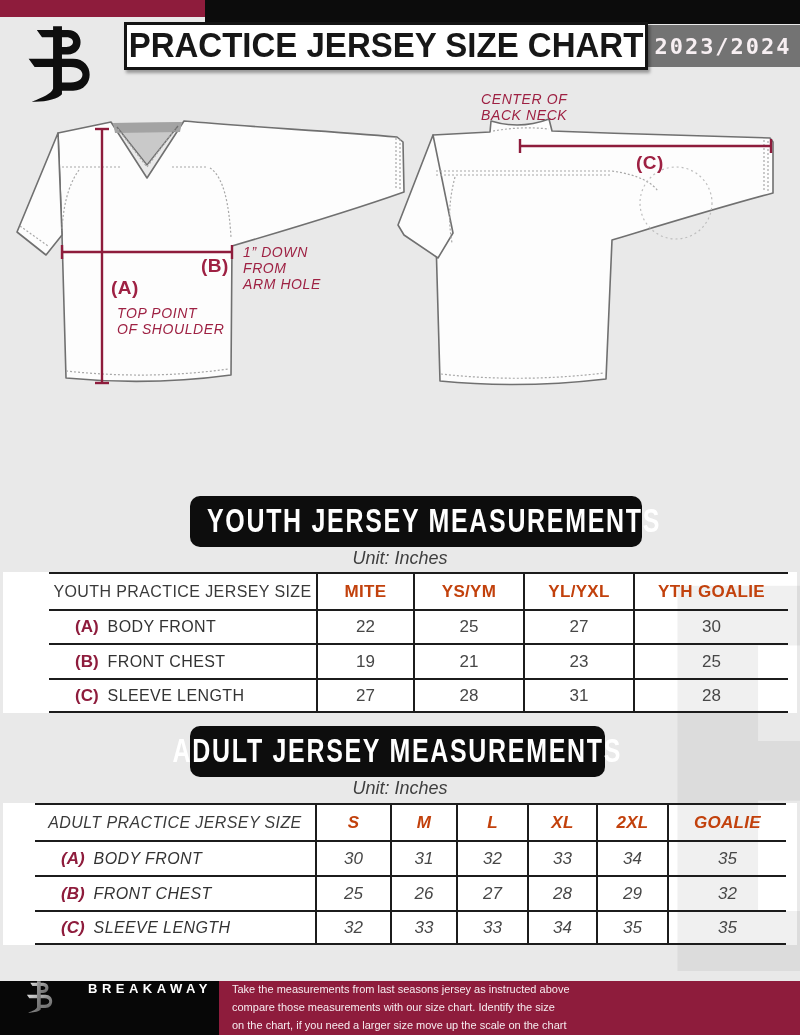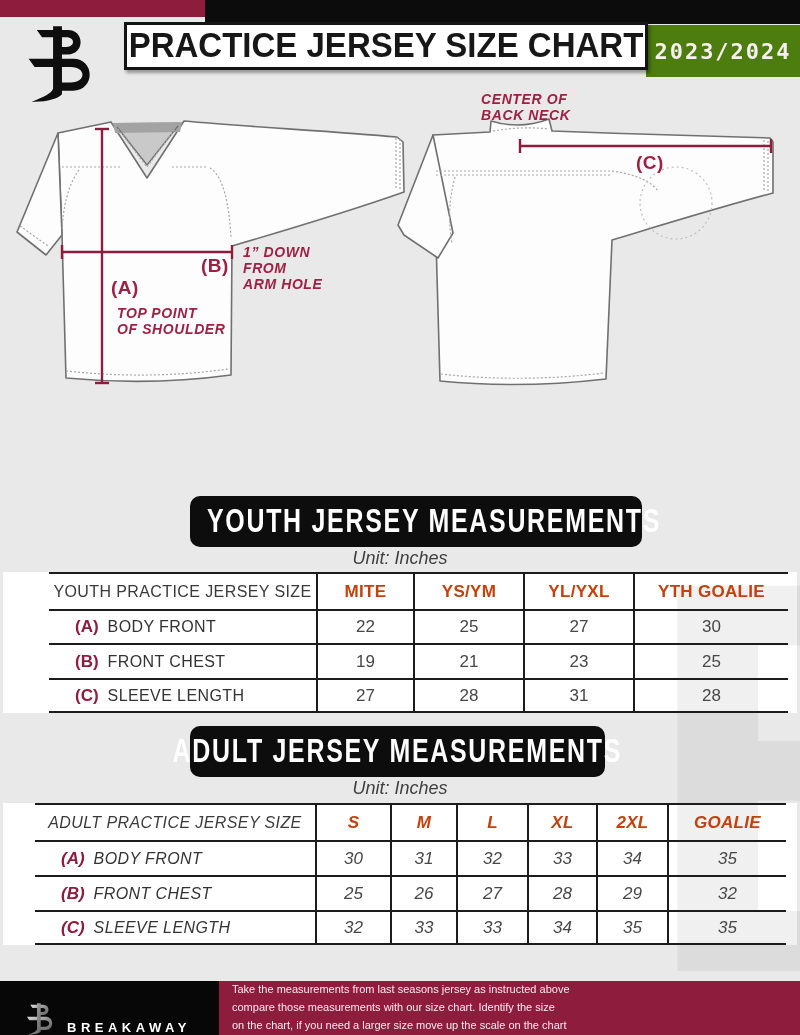--- a/index.html
+++ b/index.html
@@ -15,29 +15,29 @@
   .strip-maroon{left:0;top:0;width:205px;height:17px;background:#8e1c3c;}
   .strip-black{left:205px;top:0;width:595px;height:24px;background:#0c0c0c;}
   .logo-header{left:22px;top:24px;width:74px;height:80px;}
   .title-box{
     left:124px;top:22px;width:518px;height:42px;background:#ffffff;
     border:3px solid #141414;box-shadow:2px 3px 3px rgba(0,0,0,0.35);
     display:flex;align-items:center;justify-content:center;z-index:5;
   }
   .title-box span{font-size:33px;font-weight:bold;color:#171717;letter-spacing:0px;transform:scaleY(1.04);}
   .year-box{
-    left:646px;top:25px;width:154px;height:52px;background:#4d7c0f;
+    left:646px;top:25px;width:154px;height:42px;background:#737373;
     display:flex;align-items:center;justify-content:center;z-index:4;
   }
   .year-box span{font-family:"DejaVu Sans Mono",monospace;font-size:22px;font-weight:bold;color:#f7eff2;letter-spacing:2px;}
 
   
   .diagram{left:0;top:85px;width:800px;height:340px;}
   .anno{position:absolute;color:#9e2143;}
-  .anno-italic{font-style:italic;font-weight:700;font-size:14px;line-height:16px;letter-spacing:0.6px;}
+  .anno-italic{font-style:italic;font-weight:400;font-size:14px;line-height:16px;letter-spacing:0.6px;}
   .anno-key{font-weight:bold;font-size:19px;letter-spacing:0.5px;}
 
   
   .banner{
     left:0;top:425px;width:800px;height:56px;background:#8e1c3c;
     display:flex;align-items:center;justify-content:center;text-align:center;
   }
   .banner span{color:#faf3f5;font-size:18px;line-height:26px;}
 
   
@@ -61,21 +61,21 @@
   }
   .tbl > div.vline{border-left:2px solid #1c1c1c;}
   .tbl > div.bb{border-bottom:2px solid #1c1c1c;}
   .tbl > div.lab{justify-content:flex-start;padding-left:26px;}
   .tbl > div.labhead{font-size:16px;color:#3a3a3a;letter-spacing:0.4px;}
   .tbl > div.colhead{font-weight:bold;color:#c2410c;font-size:17px;letter-spacing:0.3px;}
   .mkey{color:#8e1c3c;font-weight:bold;font-size:17px;margin-right:9px;}
   .rlab{color:#333333;font-size:16px;letter-spacing:0.4px;}
 
   
-  .footer-black{left:0;top:981px;width:219px;height:54px;background:#070707;display:flex;align-items:flex-end;z-index:4;}
+  .footer-black{left:0;top:981px;width:219px;height:54px;background:#070707;display:flex;align-items:flex-start;z-index:4;gap:21px;}
   .footer-logo{margin-left:23px;width:33px;height:32px;flex:0 0 auto;}
   .footer-brand{color:#ffffff;font-size:13px;font-weight:bold;letter-spacing:4.5px;margin-left:11px;white-space:nowrap;}
   .footer-maroon{left:219px;top:981px;width:581px;height:54px;background:#8e1c3c;display:flex;align-items:center;z-index:4;}
   .footer-note{color:#f6ebef;font-size:11px;line-height:17.8px;padding-left:13px;}
 
   svg{display:block;}
 </style>
 </head>
 <body>
 

